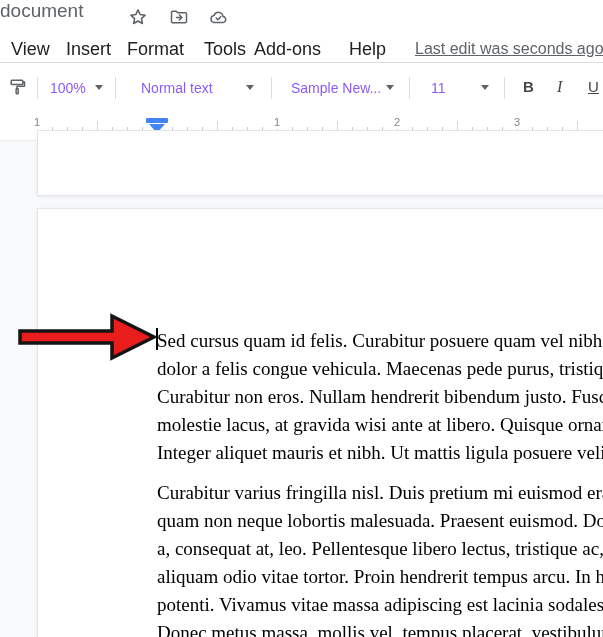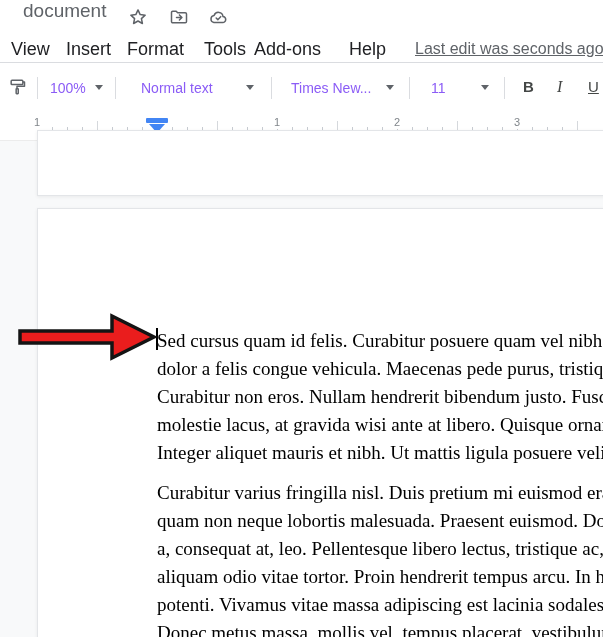--- a/index.html
+++ b/index.html
@@ -5,21 +5,21 @@
   * { margin:0; padding:0; box-sizing:border-box; }
   html,body { width:603px; height:637px; }
   body {
     position:relative; overflow:hidden; background:#ffffff;
     font-family:"Liberation Sans", sans-serif;
     -webkit-font-smoothing:antialiased;
   }
   .abs { position:absolute; }
 
   
-  .doc-title { left:0; top:3; font-size:19px; color:#5f6368; white-space:nowrap;padding-left:23px; }
+  .doc-title { left:0; top:3; font-size:19px; color:#5f6368; white-space:nowrap; }
   .hdr-icon { top:7px; width:20px; height:20px; color:#5f6368; }
   .hdr-icon svg { width:20px; height:20px; display:block; }
 
   
   .menu-item { top:39px; font-size:18px; color:#202124; white-space:nowrap; cursor:default; }
   .last-edit { top:40px; left:415px; font-size:16px; color:#5f6368;
                text-decoration:underline; white-space:nowrap;text-align:center; }
 
   
   .topline  { left:0; top:62px; width:603px; height:1px; background:#dadce0; }
@@ -109,21 +109,21 @@
   <span class="abs tb-sep" style="left:37px;"></span>
 
   <span class="abs tb-label" style="left:50px;">100%</span>
   <span class="abs caret" style="left:95px;"></span>
   <span class="abs tb-sep" style="left:115px;"></span>
 
   <span class="abs tb-label" style="left:141px;">Normal text</span>
   <span class="abs caret" style="left:246px;"></span>
   <span class="abs tb-sep" style="left:271px;"></span>
 
-  <span class="abs tb-label" style="left:291px;">Times New...</span>
+  <span class="abs tb-label" style="left:291px;">Sample New...</span>
   <span class="abs caret" style="left:386px;"></span>
   <span class="abs tb-sep" style="left:409px;"></span>
 
   <span class="abs tb-label" style="left:431px;">11</span>
   <span class="abs caret" style="left:481px;"></span>
   <span class="abs tb-sep" style="left:504px;"></span>
 
   <span class="abs tb-btn tb-bold" style="left:523px;">B</span>
   <span class="abs tb-btn tb-italic" style="left:557px;">I</span>
   <span class="abs tb-btn tb-underline" style="left:588px;">U</span>

